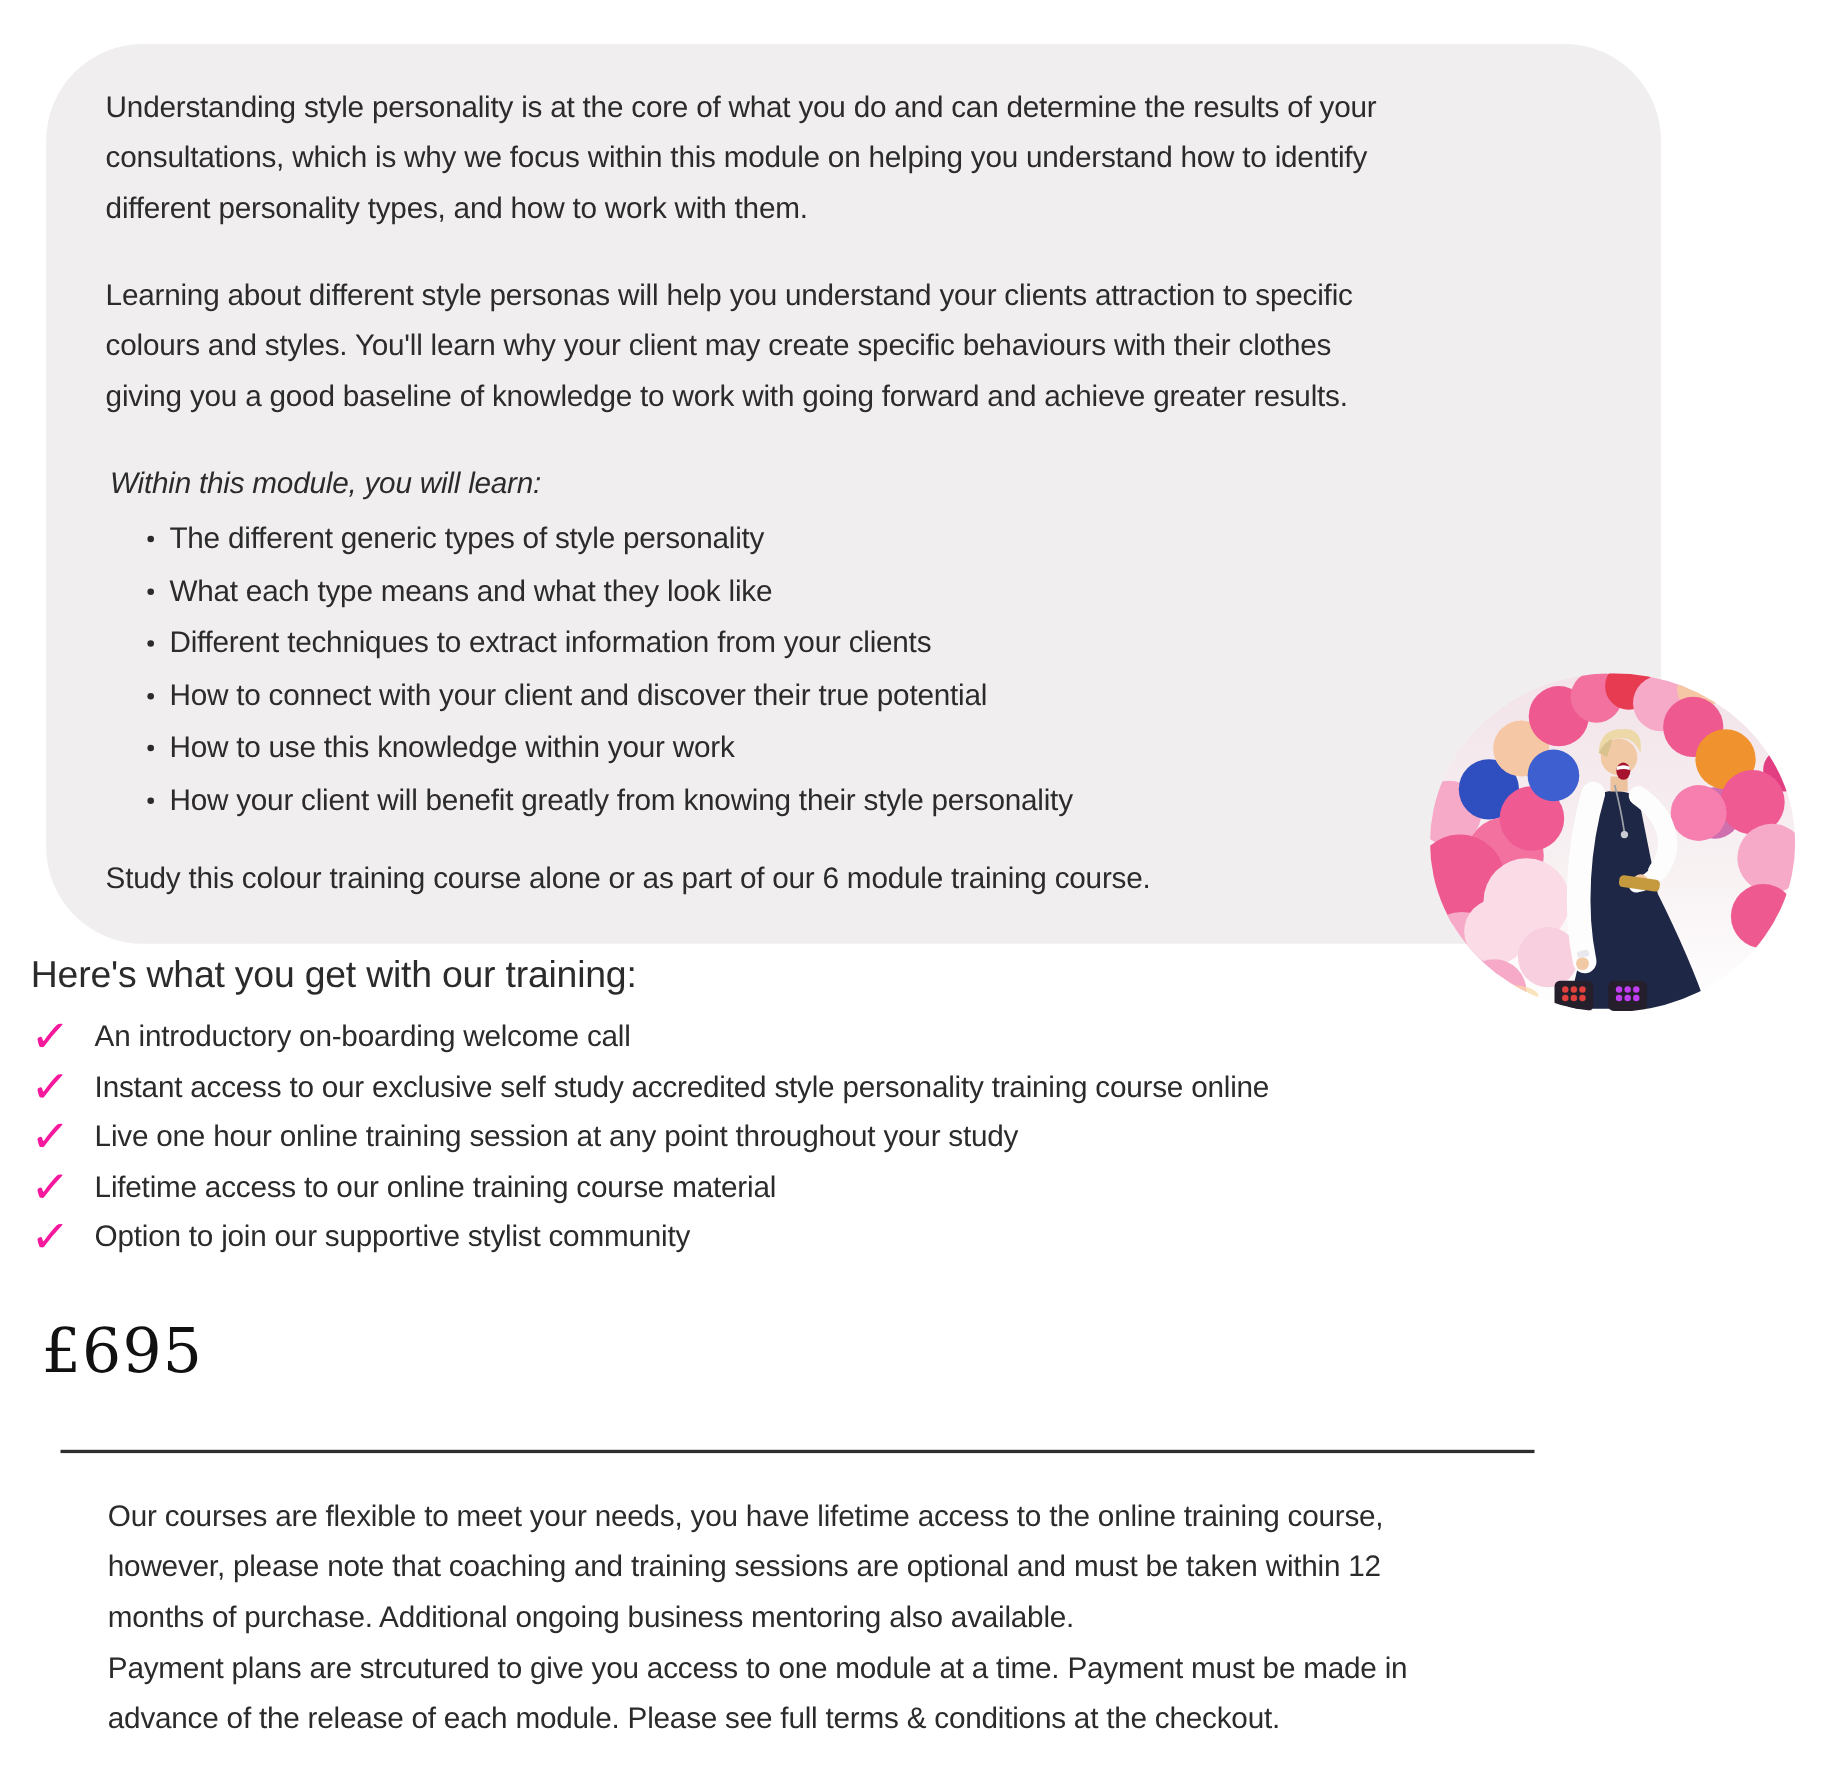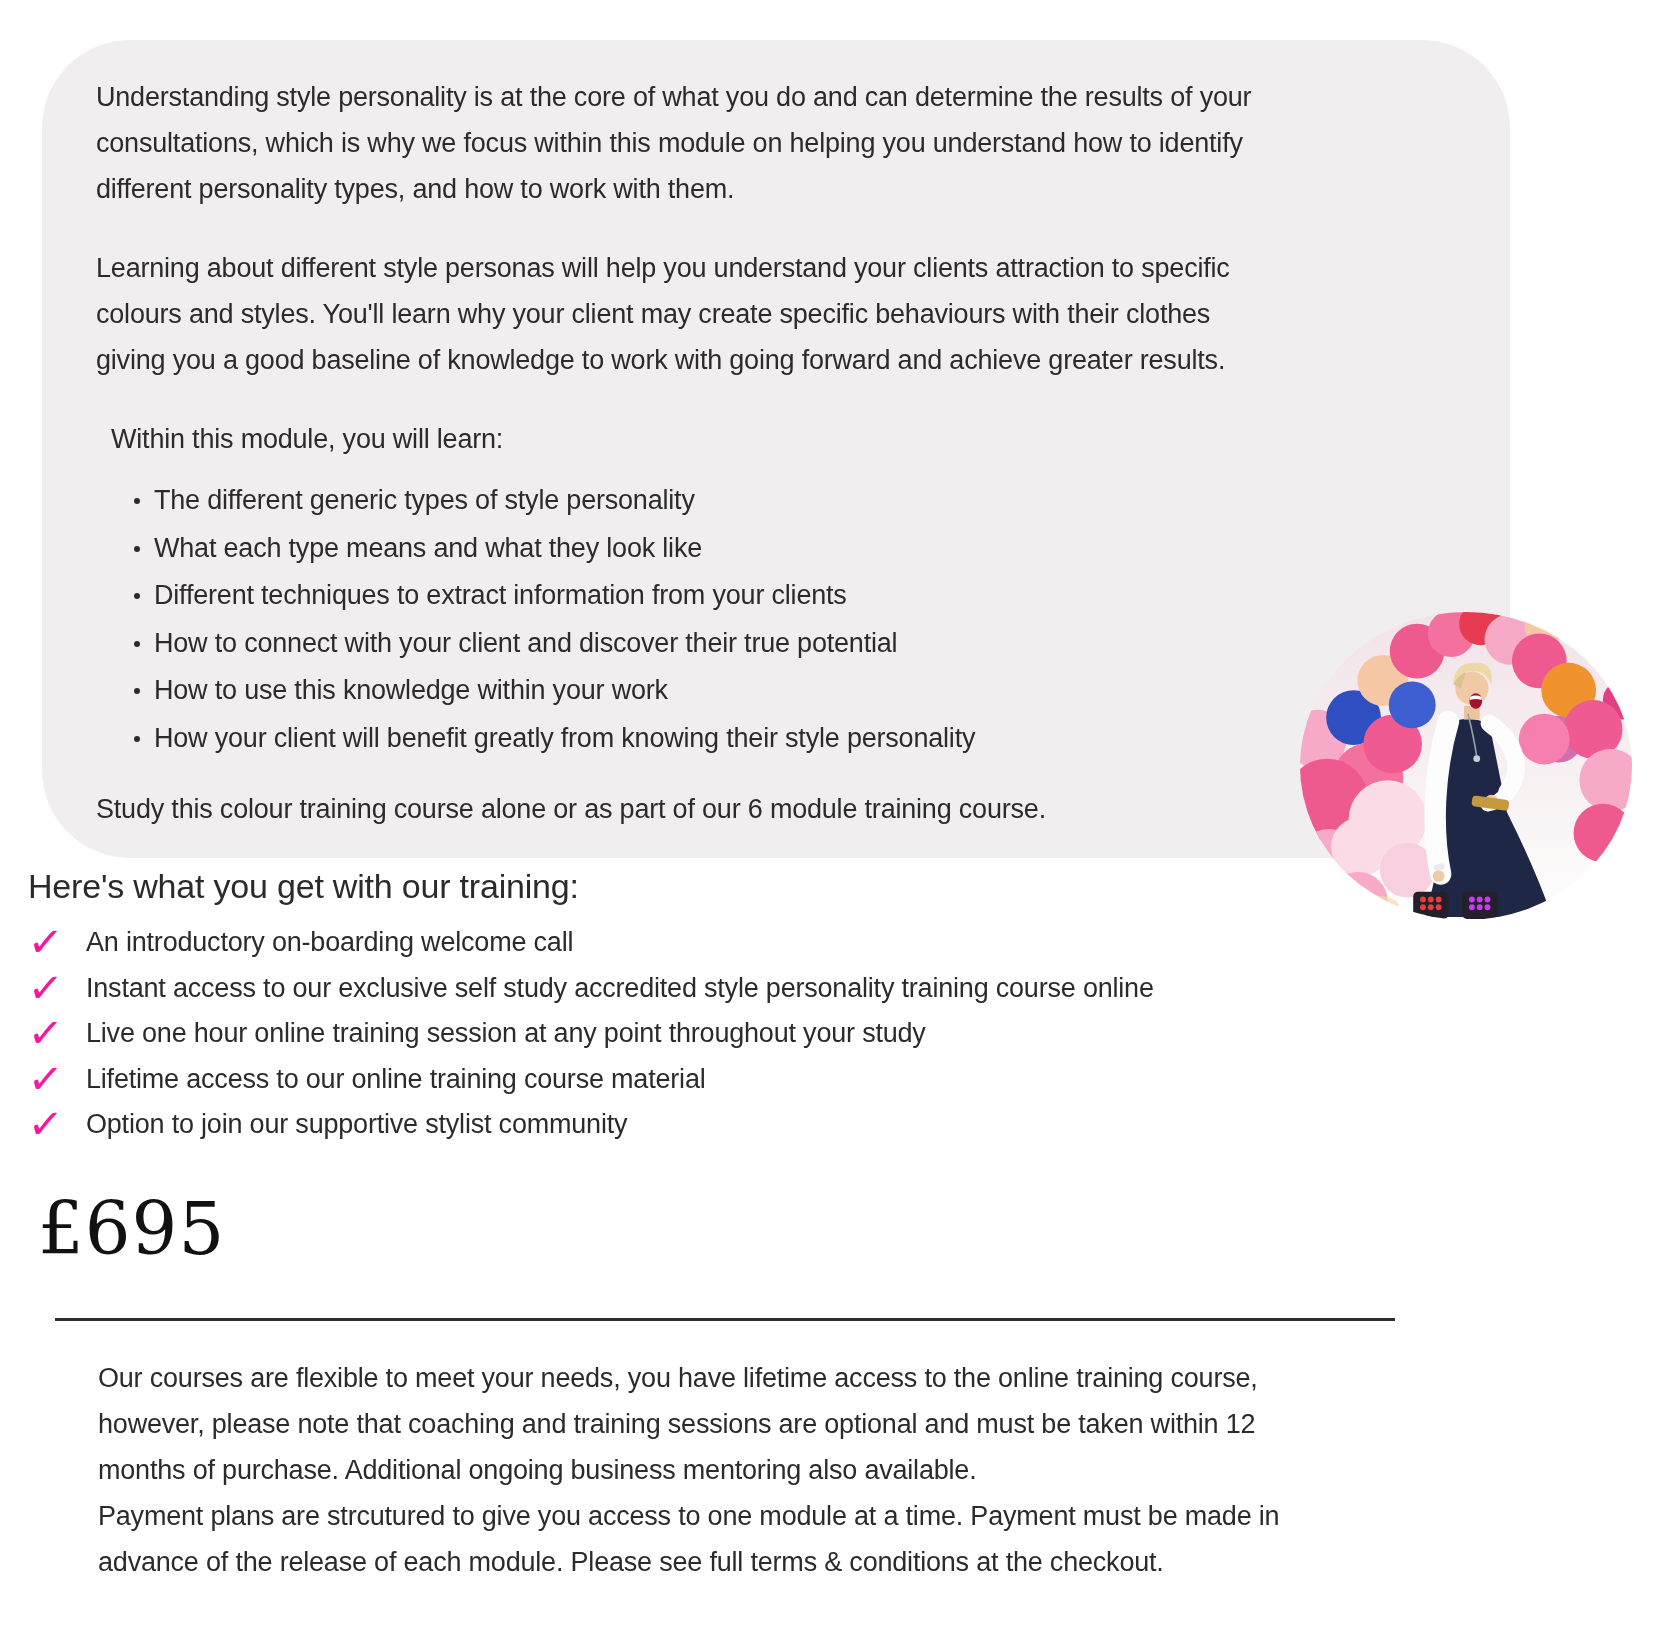--- a/index.html
+++ b/index.html
@@ -9,21 +9,21 @@
   }
   
   .panel{
     position:absolute;left:42px;top:40px;width:1468px;height:818px;
     background:#f0eeee;border-radius:88px;box-sizing:border-box;
     padding:34px 120px 0 54px;
   }
   .bodytext{font-size:27px;line-height:46px;letter-spacing:-0.2px;color:#2b2b2b;}
   .line{white-space:nowrap;}
   .para{margin:0 0 33px 0;}
-  .list-intro{margin:15px;}
+  .list-intro{margin:4px;font-style:italic;}
   ul.bullets{list-style:none;margin:2px 0 0 0;padding:0;}
   ul.bullets li{display:flex;align-items:flex-start;line-height:47.5px;}
   .bullet-dot{
     flex:0 0 auto;width:6px;height:6px;border-radius:50%;background:#2b2b2b;
     margin:21px 14px 0 38px;
   }
   .closing{margin:24px 0 0 0;}
   
   .photo{
     position:absolute;left:1300px;top:612px;width:332px;height:308px;
@@ -36,21 +36,21 @@
   ul.checks{list-style:none;margin:14px 0 0 0;padding:0;}
   ul.checks li{display:flex;align-items:flex-start;line-height:45.5px;}
   .check{
     flex:0 0 auto;width:50px;font-family:"DejaVu Sans",sans-serif;
     font-size:42px;line-height:45px;font-weight:600;
     transform:rotate(4deg);margin-right:8px;
   }
   
   .price{
     position:absolute;left:38px;top:1192px;
-    font-family:"DejaVu Serif",serif;font-size:72px;line-height:74px;
+    font-family:"DejaVu Serif",serif;font-size:56px;line-height:74px;
     color:#111;letter-spacing:1px;
   }
   .divider{position:absolute;left:55px;top:1318px;width:1340px;height:3px;background:#2e2e2e;}
   .footer{position:absolute;left:56px;top:1355px;margin-left:42px;}
   .footer .line{line-height:46px;}
 </style>
 </head>
 <body>
 
 <div id="page">

